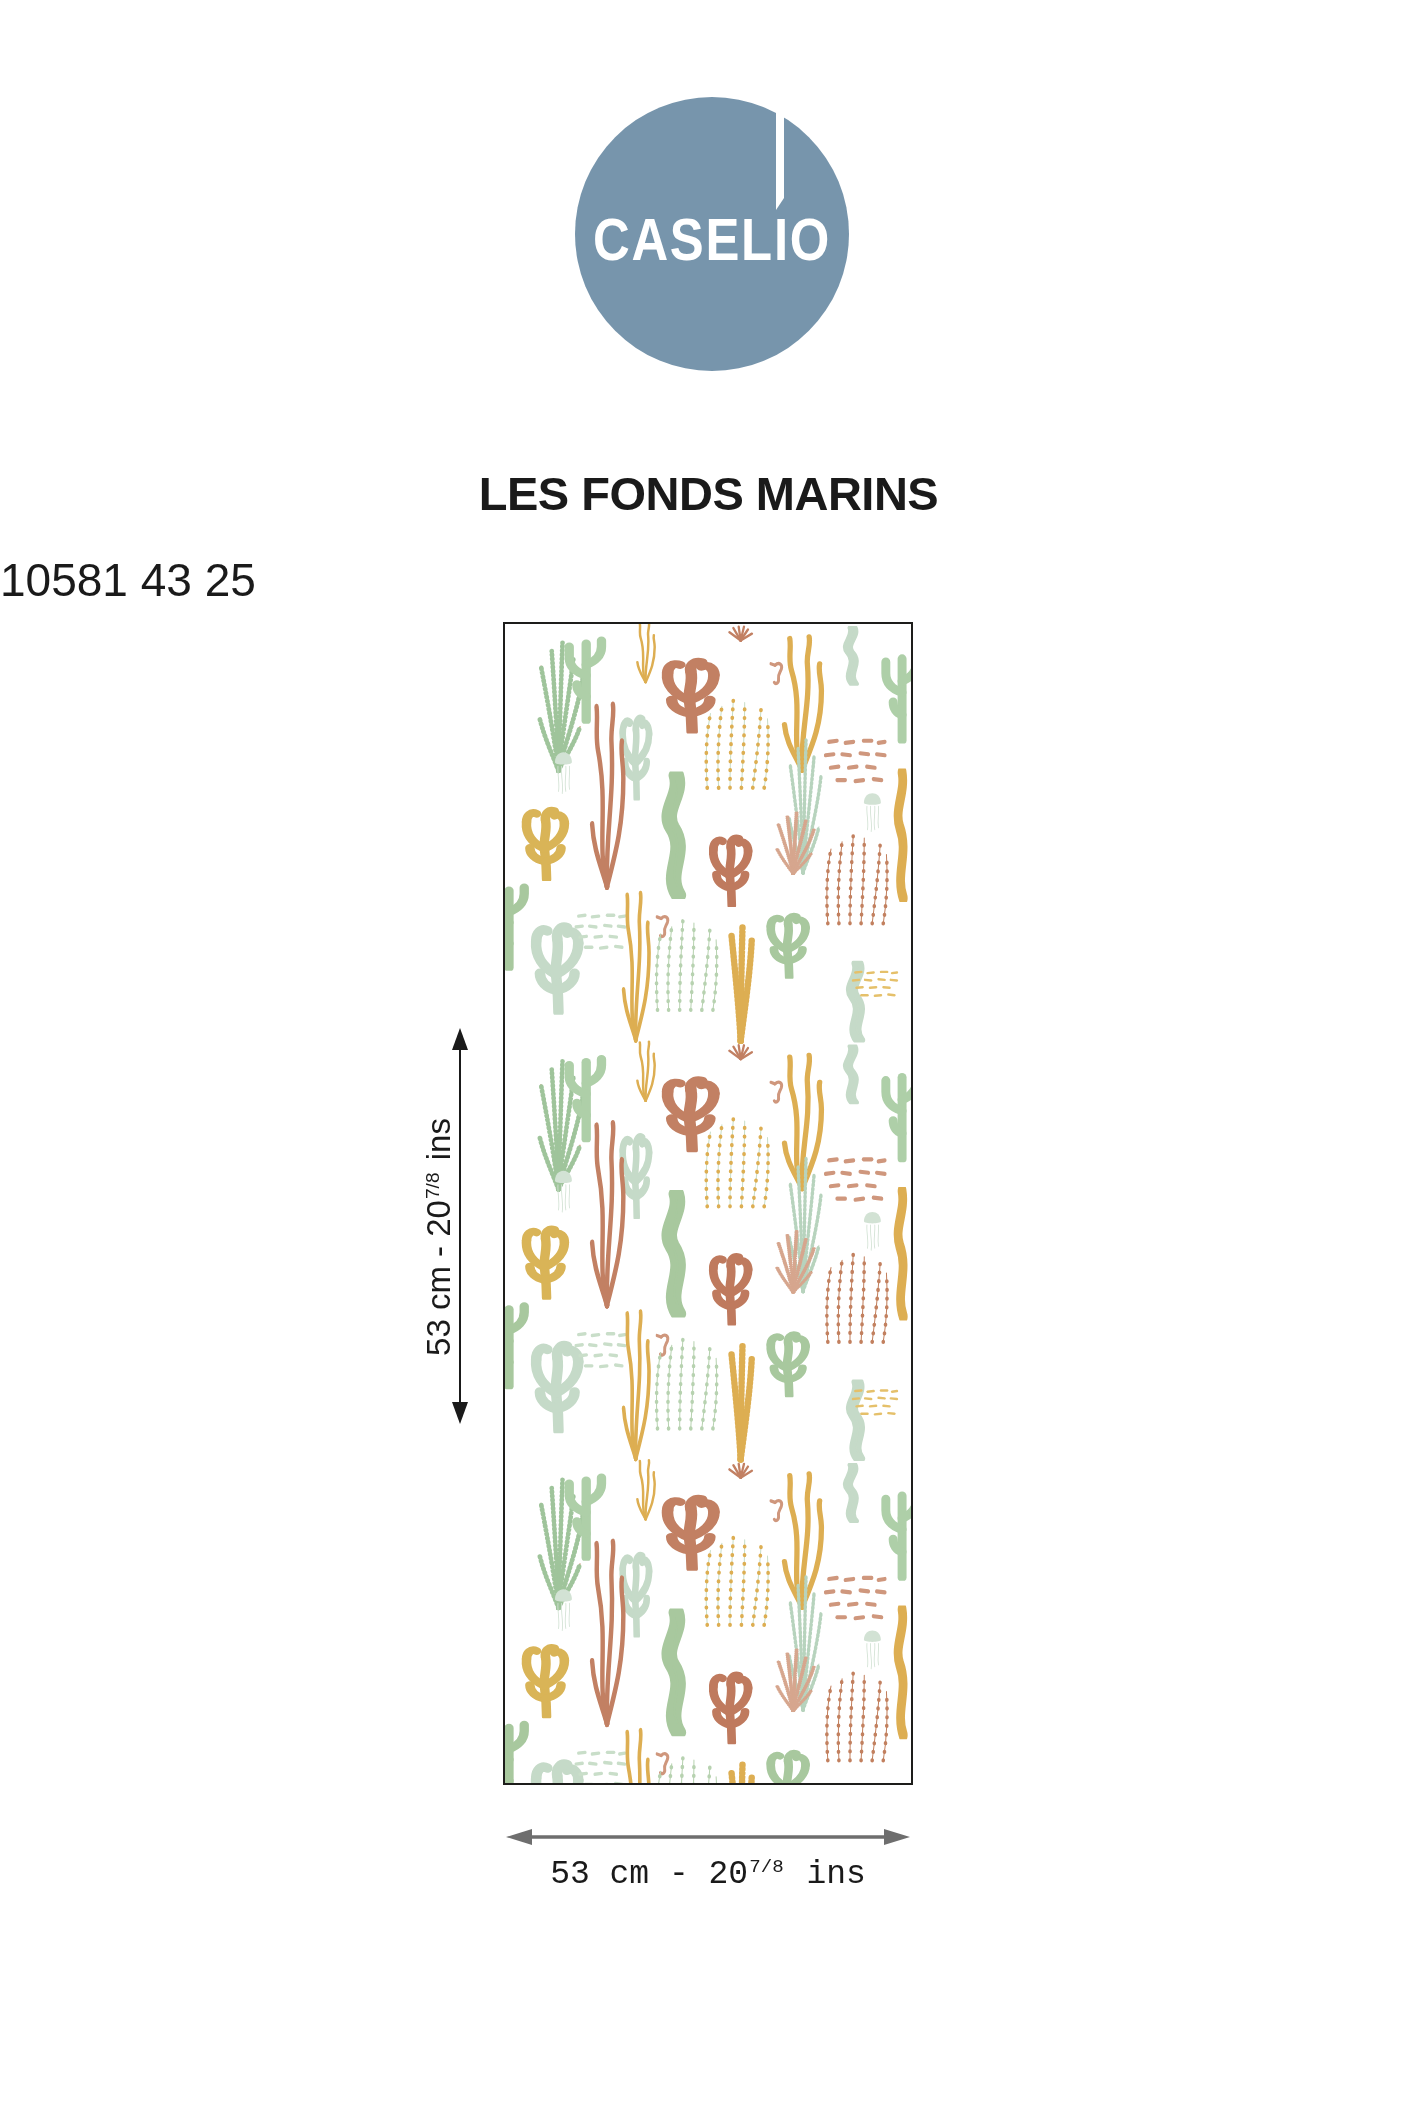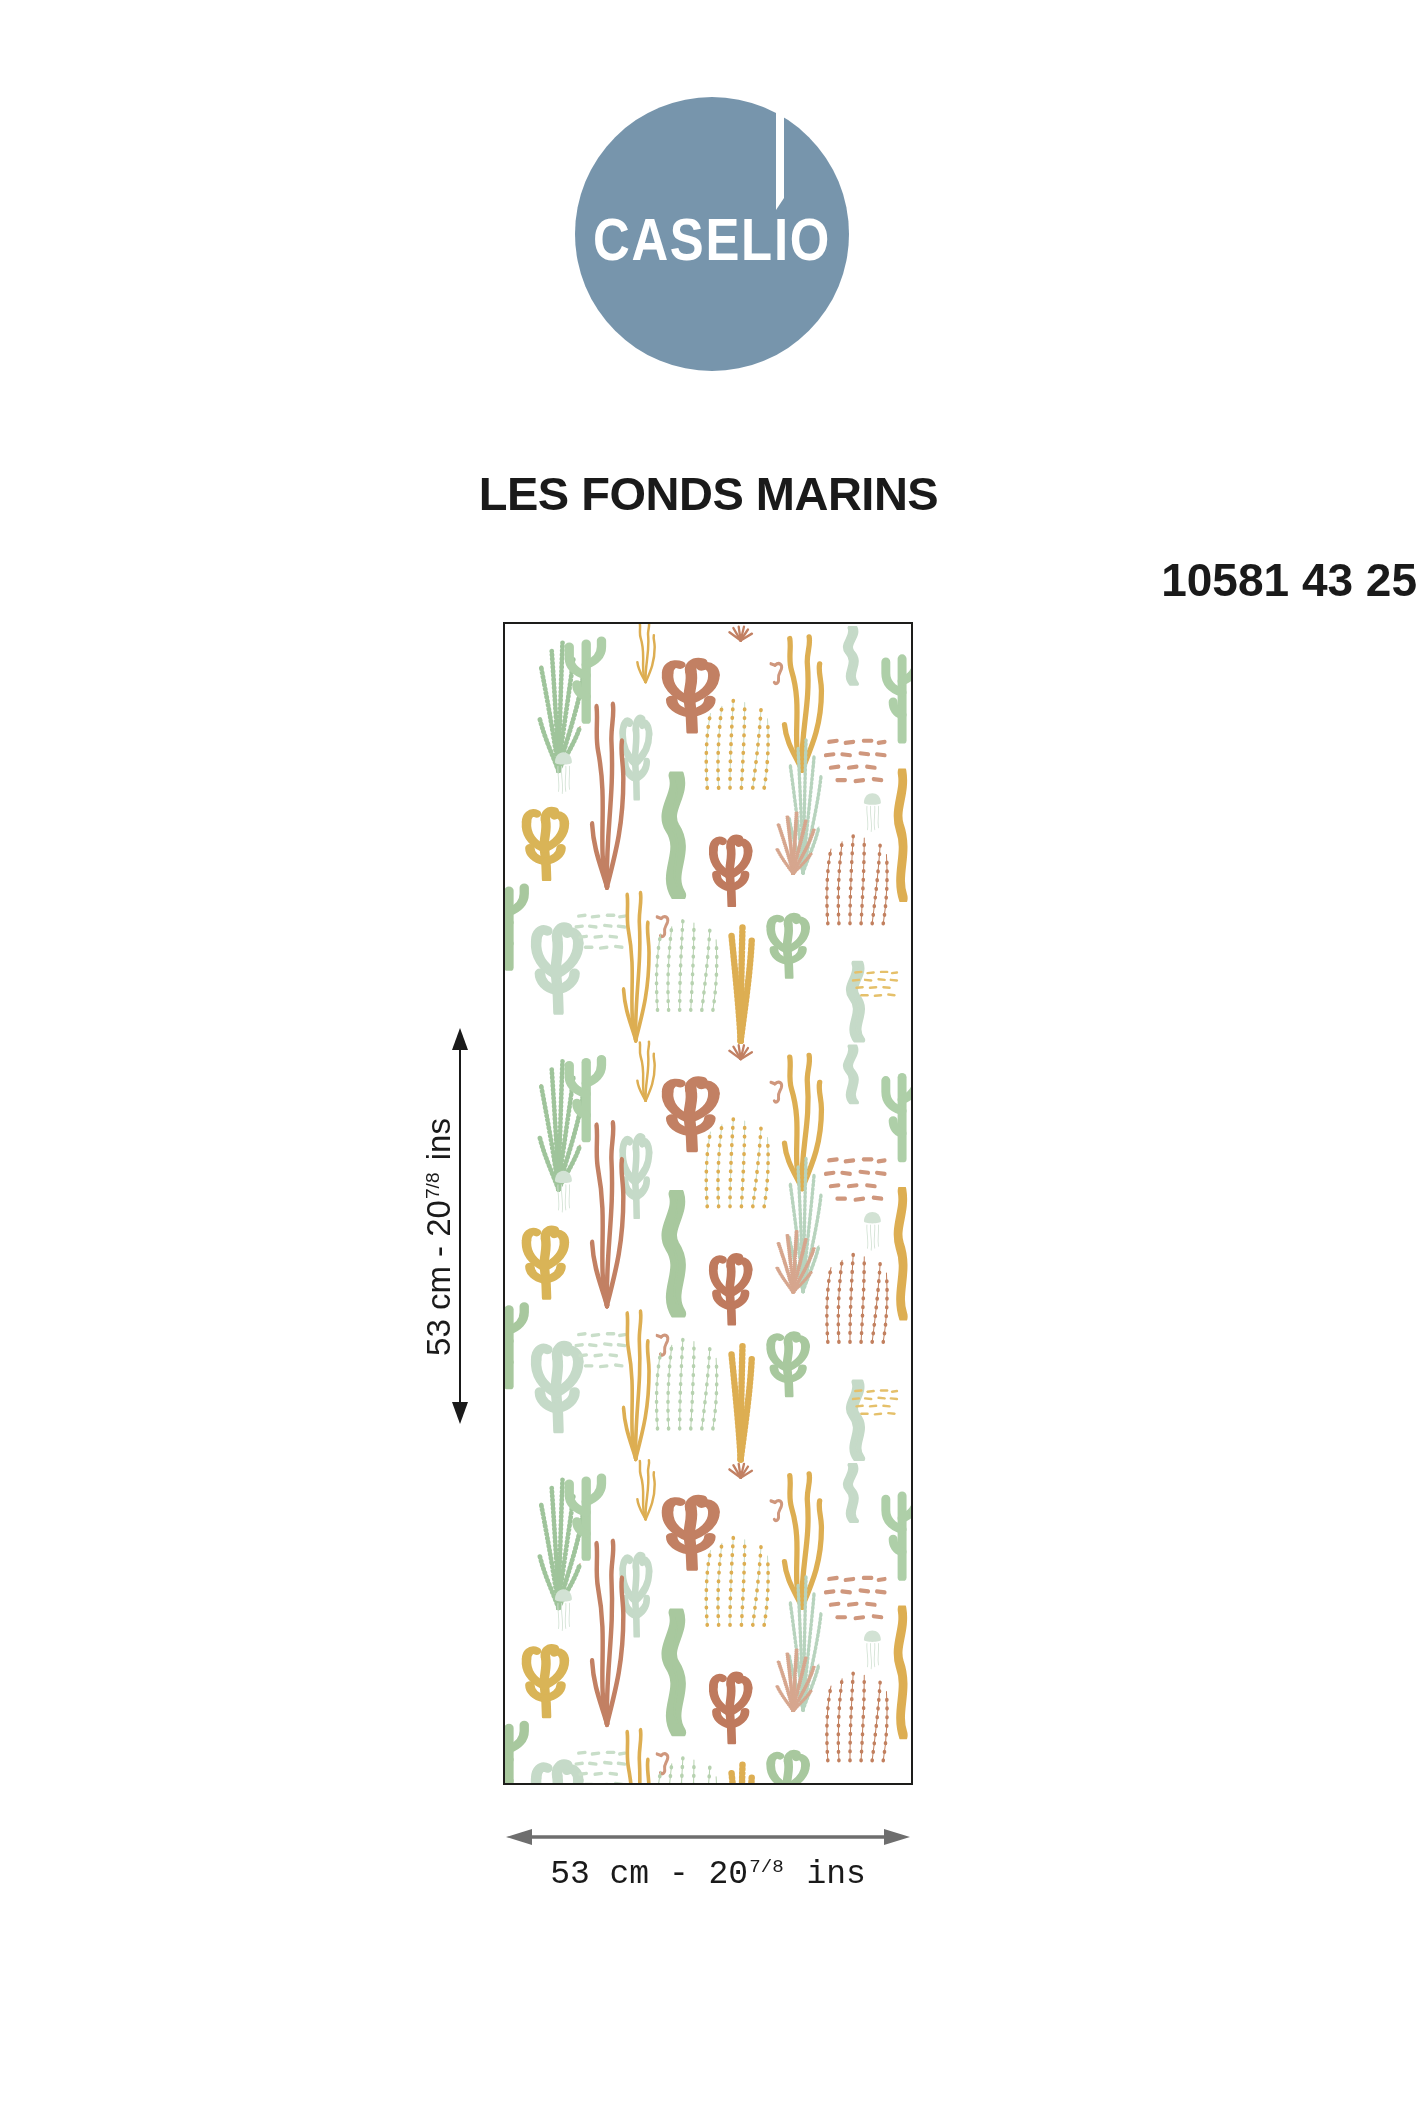--- a/index.html
+++ b/index.html
@@ -4,22 +4,22 @@
 <style>
   html,body{margin:0;padding:0;background:#fff;}
   .page{position:relative;width:1417px;height:2126px;background:#ffffff;
         font-family:"Liberation Sans",sans-serif;overflow:hidden;}
 
   .logo{position:absolute;left:575px;top:97px;}
 
   .title{position:absolute;left:0;top:470px;width:100%;text-align:center;
          font-size:47px;font-weight:bold;letter-spacing:-0.5px;line-height:1;
          color:var(--ink,#1a1a1a);}
-  .ref{position:absolute;left:0;top:557px;width:100%;text-align:right;
-       font-size:46px;font-weight:700;line-height:1;color:var(--ink,#1f1f1f);}
+  .ref{position:absolute;left:0;top:557px;width:100%;text-align:left;
+       font-size:46px;font-weight:400;line-height:1;color:var(--ink,#1f1f1f);}
 
   .swatch{position:absolute;left:503px;top:622px;width:410px;height:1163px;
           border:2px solid var(--swatchBorder,#1d1d1b);box-sizing:border-box;background:#fff;}
   .swatch svg{display:block;width:100%;height:100%;}
 
   .varrow{position:absolute;left:449px;top:1026px;}
   .vlabel{position:absolute;left:283px;top:1219px;width:300px;height:36px;line-height:36px;
           text-align:center;transform:rotate(-90deg);font-size:33px;color:var(--ink,#1a1a1a);
           white-space:nowrap;}
   .harrow{position:absolute;left:503px;top:1827px;}

